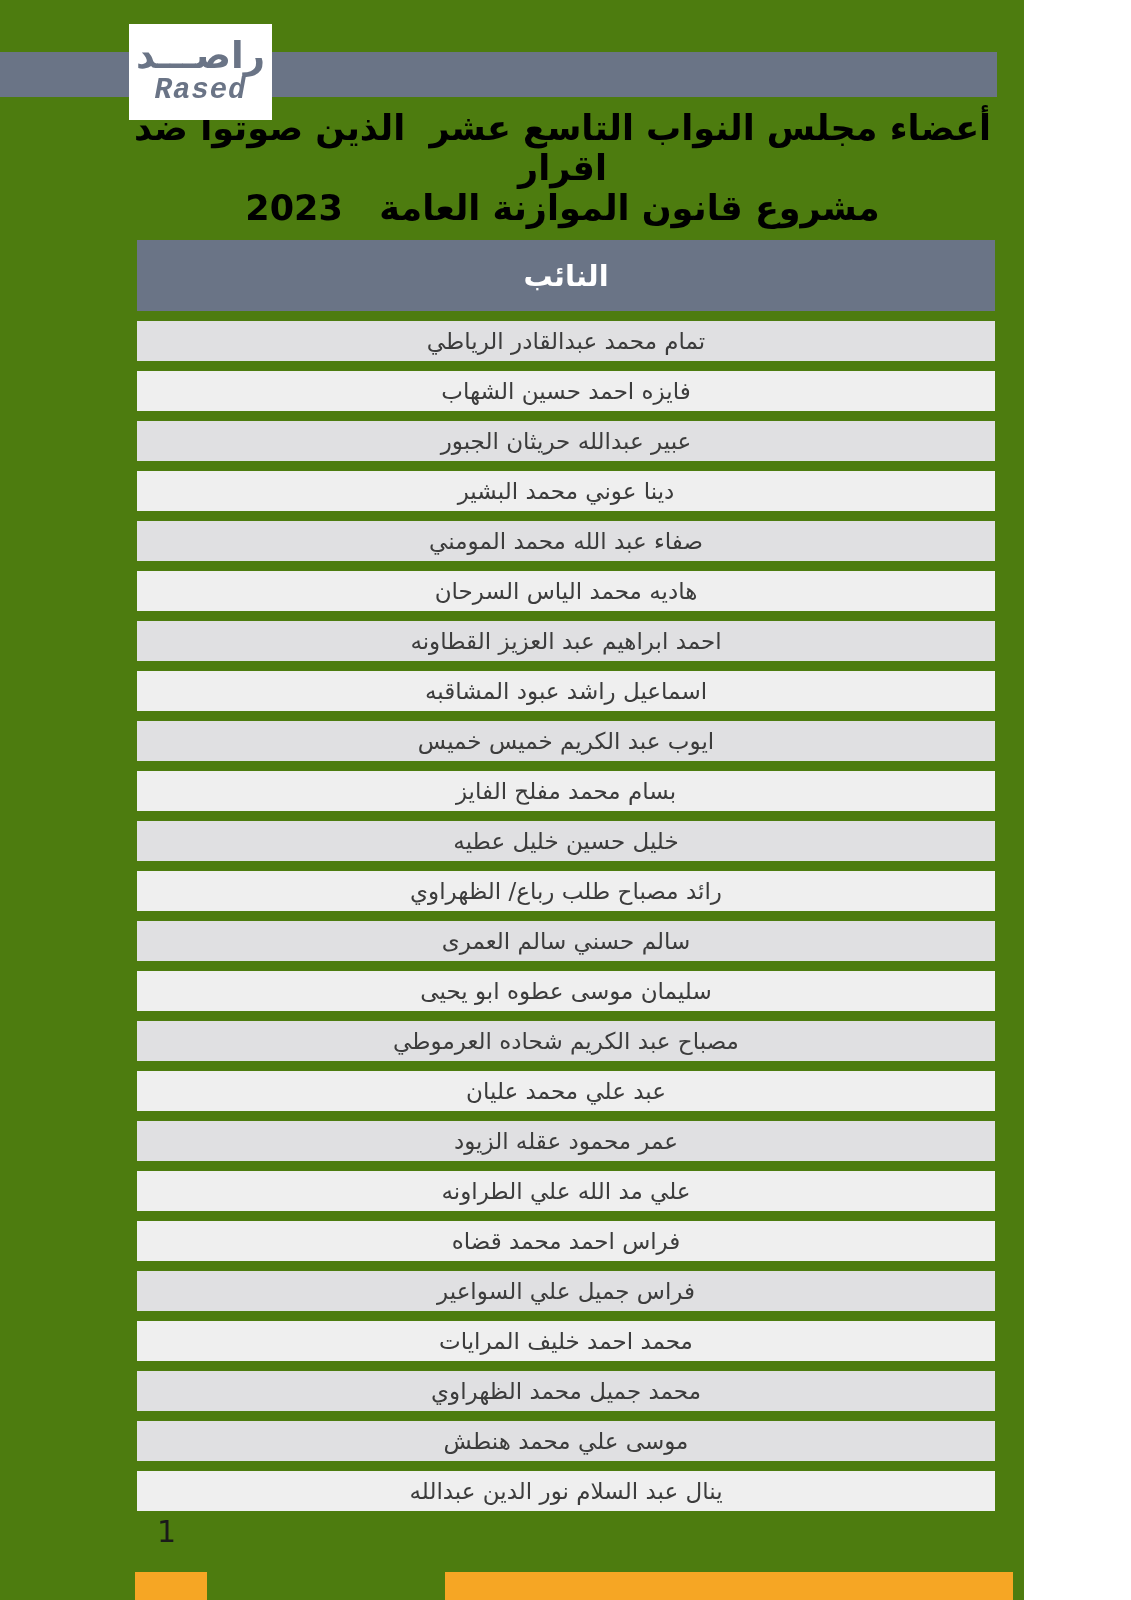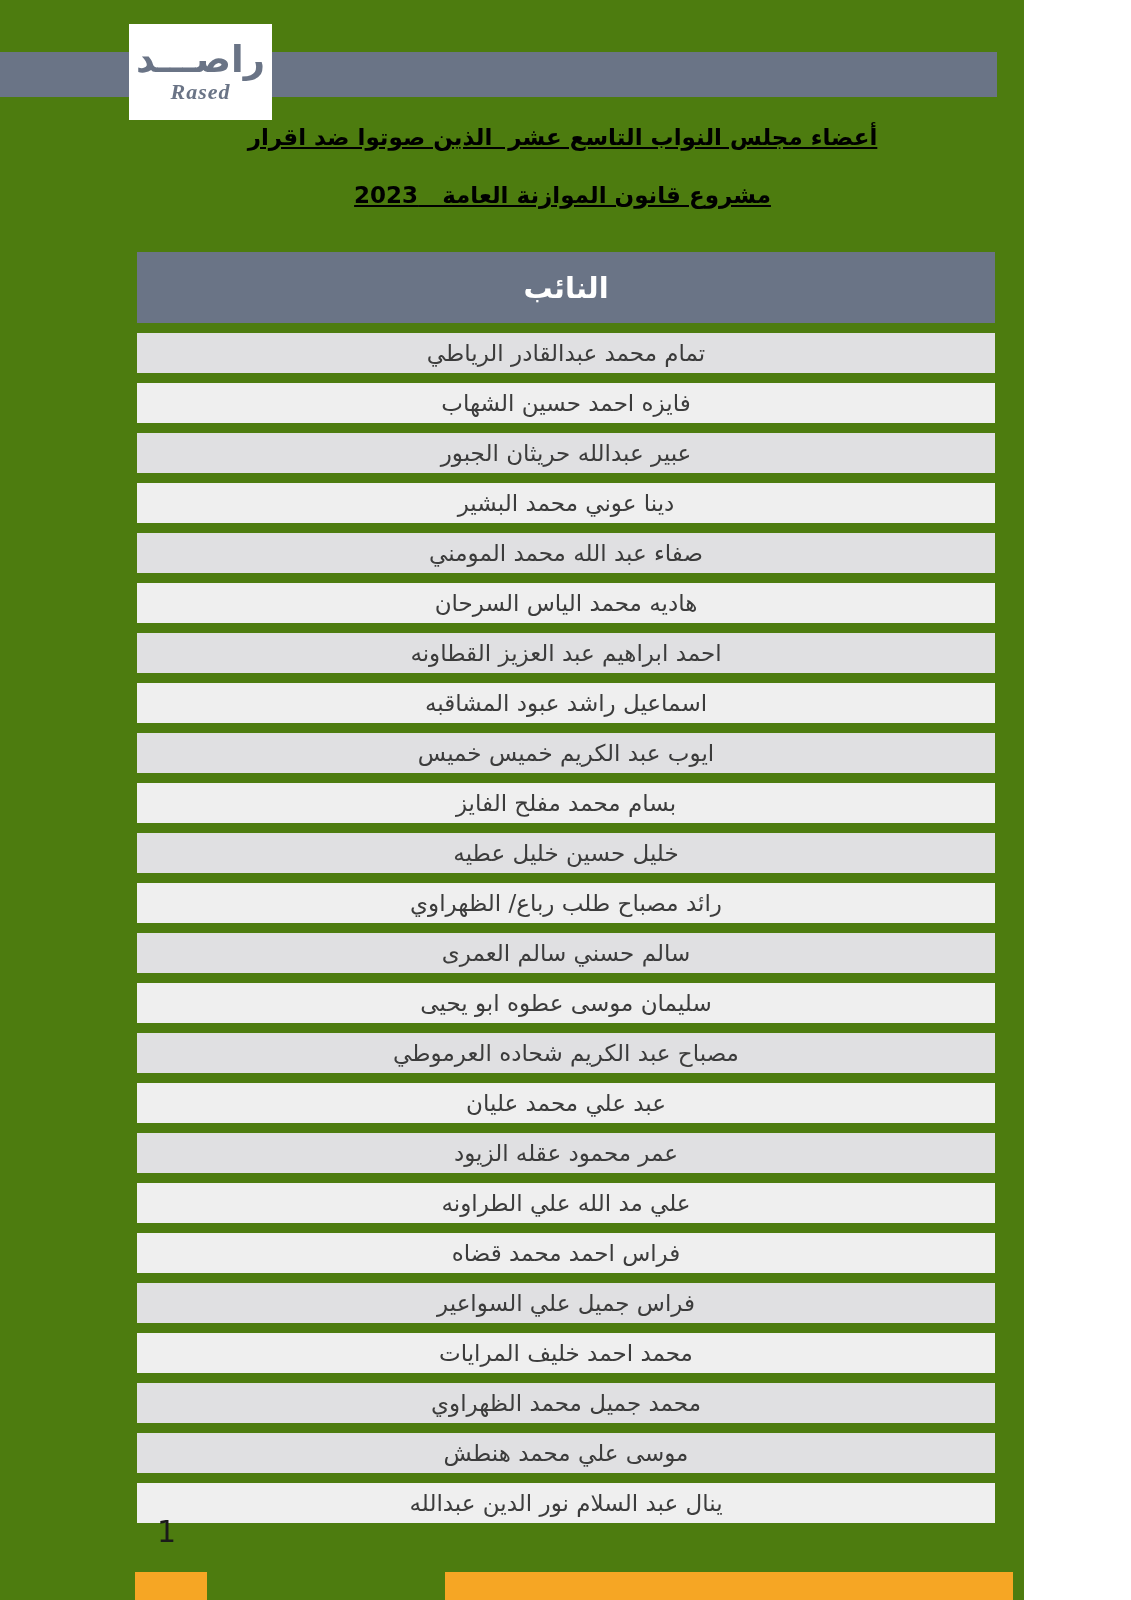--- a/index.html
+++ b/index.html
@@ -26,40 +26,39 @@
     display:flex;flex-direction:column;align-items:center;justify-content:center;
     z-index:2;
   }
   .logo-arabic{
     color:var(--slate);
     font-size:37px;font-weight:bold;line-height:1.05;
     direction:rtl;white-space:nowrap;
   }
   .logo-latin{
     color:var(--slate);
-    font-family:Liberation Serif, serif;
+    font-family:Liberation Mono, monospace;
     font-style:italic;font-weight:bold;
-    font-size:22px;line-height:1.05;letter-spacing:1px;
+    font-size:29px;line-height:1.05;letter-spacing:1px;
   }
 
   
   .doc-title{
     position:absolute;left:110px;top:108px;width:905px;
     direction:rtl;text-align:center;
     color:#000;font-weight:bold;
   }
   .doc-title .line{
-    font-size:23px;line-height:58px;
+    font-size:35px;line-height:40px;
     white-space:pre-wrap;
-    text-decoration:underline;
   }
 
   
   .members-table{
-    position:absolute;left:137px;top:252px;width:858px;
+    position:absolute;left:137px;top:240px;width:858px;
   }
   .table-header{
     height:71px;background:var(--slate);
     display:flex;align-items:center;justify-content:center;
     color:#ffffff;font-size:29px;font-weight:bold;
     direction:rtl;
   }
   .table-row{
     height:40px;margin-top:10px;
     display:flex;align-items:center;justify-content:center;

